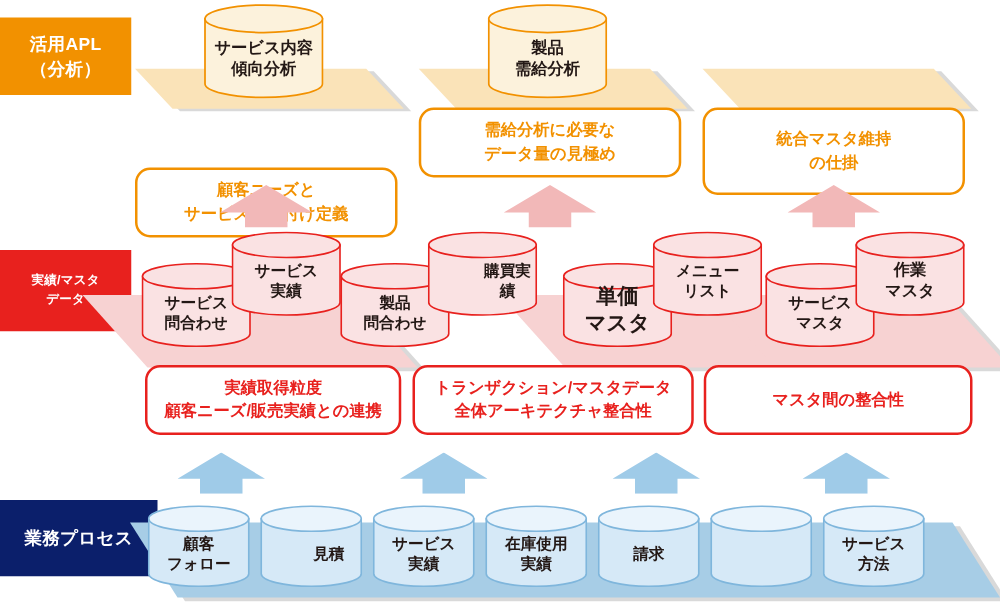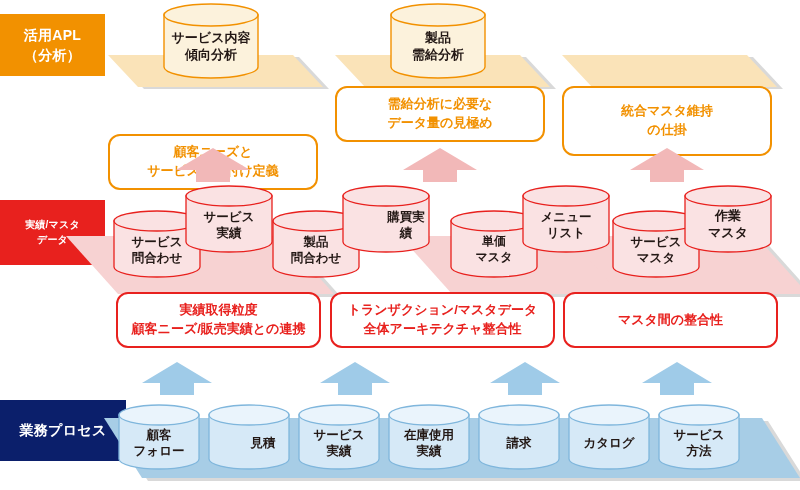--- a/index.html
+++ b/index.html
@@ -188,21 +188,21 @@
       <ellipse cx="44" cy="11" rx="43" ry="10" fill="#FAE2E3" stroke="#E8211E" stroke-width="1.3"></ellipse>
     </svg>
     <div class="cyl-text" style="top:16px;height:48px;font-size:12.5px;padding-left:40px;">購買実績</div>
   </div>
 
   <div class="cyl" style="left:450px;top:210px;width:88px;height:68px;">
     <svg width="88" height="68" viewBox="0 0 88 68">
       <path d="M1,11 L1,57 A43,10 0 0,0 87,57 L87,11 Z" fill="#FAE2E3" stroke="#E8211E" stroke-width="1.3"></path>
       <ellipse cx="44" cy="11" rx="43" ry="10" fill="#FAE2E3" stroke="#E8211E" stroke-width="1.3"></ellipse>
     </svg>
-    <div class="cyl-text" style="top:16px;height:48px;font-size:12px;">単価
+    <div class="cyl-text" style="top:16px;height:48px;font-size:17px;font-family:Liberation Mono, monospace;">単価
 マスタ</div>
   </div>
 
   <div class="cyl" style="left:522px;top:185px;width:88px;height:68px;">
     <svg width="88" height="68" viewBox="0 0 88 68">
       <path d="M1,11 L1,57 A43,10 0 0,0 87,57 L87,11 Z" fill="#FAE2E3" stroke="#E8211E" stroke-width="1.3"></path>
       <ellipse cx="44" cy="11" rx="43" ry="10" fill="#FAE2E3" stroke="#E8211E" stroke-width="1.3"></ellipse>
     </svg>
     <div class="cyl-text" style="top:16px;height:48px;font-size:12.5px;">メニュー
 リスト</div>
@@ -301,21 +301,20 @@
       <ellipse cx="41" cy="11" rx="40" ry="10" fill="#EAF4FC" stroke="#7FB6DC" stroke-width="1.3"></ellipse>
     </svg>
     <div class="cyl-text" style="top:16px;height:46px;font-size:12.5px;">請求</div>
   </div>
 
   <div class="cyl" style="left:568px;top:404px;width:82px;height:66px;">
     <svg width="82" height="66" viewBox="0 0 82 66">
       <path d="M1,11 L1,55 A40,10 0 0,0 81,55 L81,11 Z" fill="#D6E9F7" stroke="#7FB6DC" stroke-width="1.3"></path>
       <ellipse cx="41" cy="11" rx="40" ry="10" fill="#EAF4FC" stroke="#7FB6DC" stroke-width="1.3"></ellipse>
     </svg>
-    <div class="cyl-text" style="top:16px;height:46px;font-size:12.5px;">カタログ</div>
   </div>
 
   <div class="cyl" style="left:658px;top:404px;width:82px;height:66px;">
     <svg width="82" height="66" viewBox="0 0 82 66">
       <path d="M1,11 L1,55 A40,10 0 0,0 81,55 L81,11 Z" fill="#D6E9F7" stroke="#7FB6DC" stroke-width="1.3"></path>
       <ellipse cx="41" cy="11" rx="40" ry="10" fill="#EAF4FC" stroke="#7FB6DC" stroke-width="1.3"></ellipse>
     </svg>
     <div class="cyl-text" style="top:16px;height:46px;font-size:12.5px;">サービス
 方法</div>
   </div>

